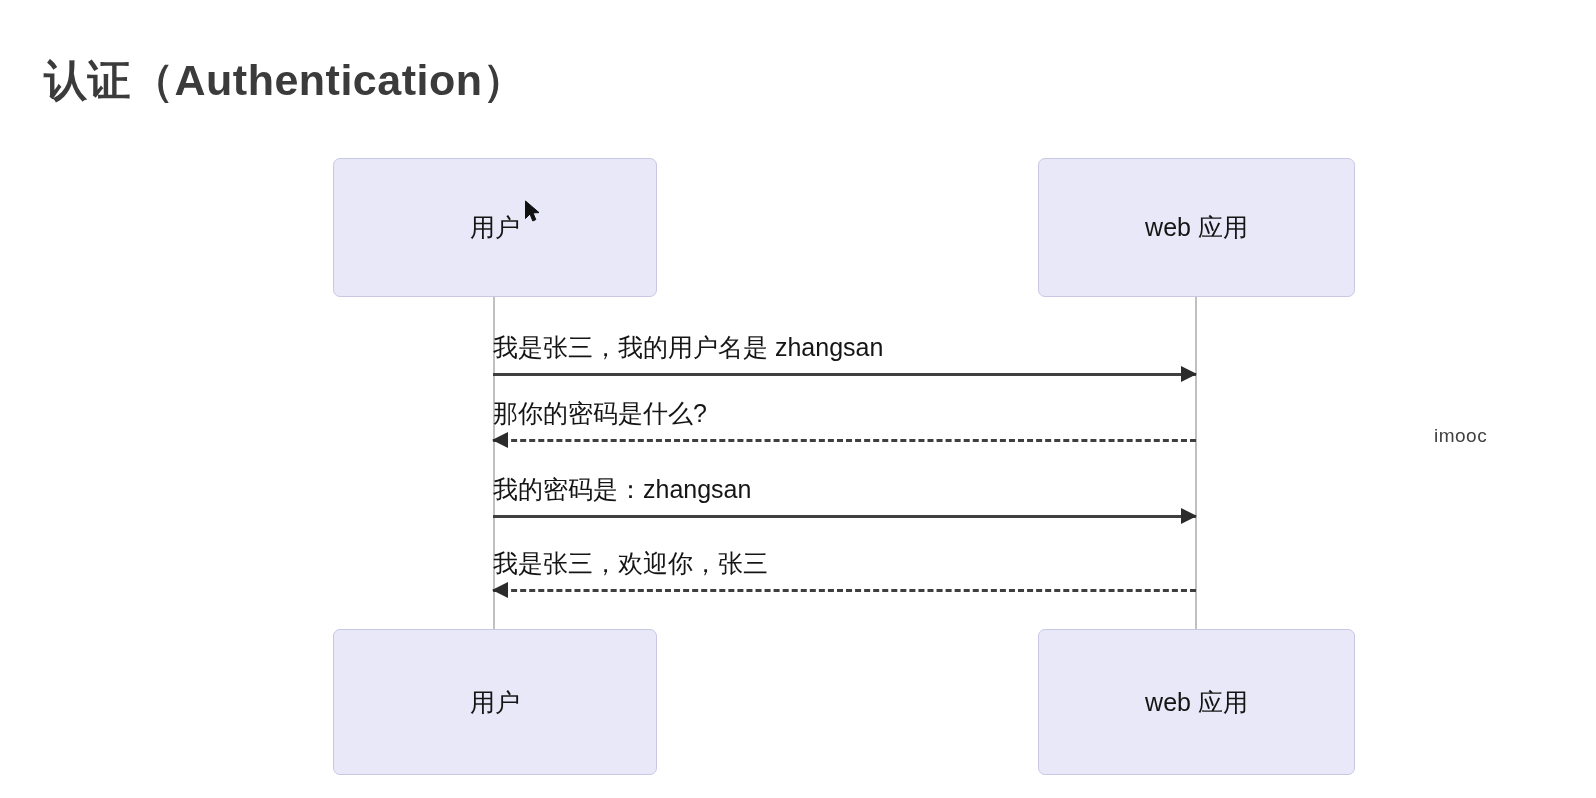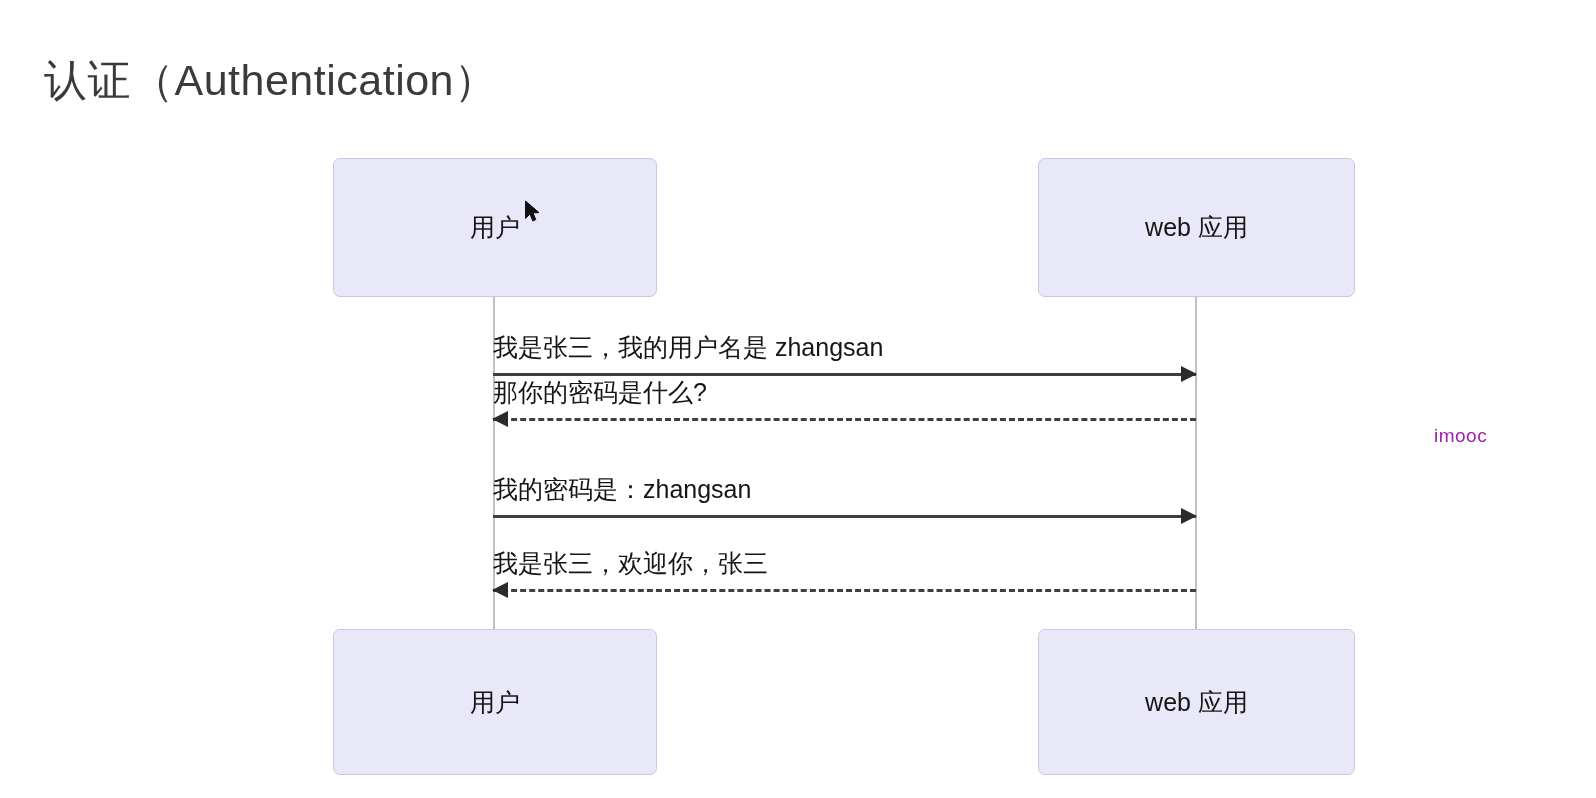--- a/index.html
+++ b/index.html
@@ -15,21 +15,21 @@
     font-family: "Liberation Sans", "DejaVu Sans", sans-serif;
     background: #ffffff;
   }
 
   
   #page-title {
     position: absolute;
     left: 44px;
     top: 52px;
     font-size: 43px;
-    font-weight: normal;
+    font-weight: bold;
     color: #3b3b3b;
     letter-spacing: 0.5px;
     white-space: nowrap;
   }
 
   
   #diagram {
     position: absolute;
     left: 0;
     top: 0;
@@ -112,31 +112,31 @@
     border-left: 16px solid #2b2b2b;
   }
   .message.to-left .arrowhead {
     left: -1px;
     border-top: 8px solid transparent;
     border-bottom: 8px solid transparent;
     border-right: 16px solid #2b2b2b;
   }
 
   #message-0 { top: 373px; }
-  #message-1 { top: 418px; text-decoration: underline; }
+  #message-1 { top: 439px; text-decoration: underline; }
   #message-2 { top: 515px; }
   #message-3 { top: 589px; }
 
   
   #watermark {
     position: absolute;
     left: 1434px;
     top: 425px;
     font-size: 19px;
-    color: #a21caf;
+    color: #404040;
     letter-spacing: 0.5px;
   }
 
   
   #mouse-cursor {
     position: absolute;
     left: 524px;
     top: 200px;
     width: 18px;
     height: 24px;

